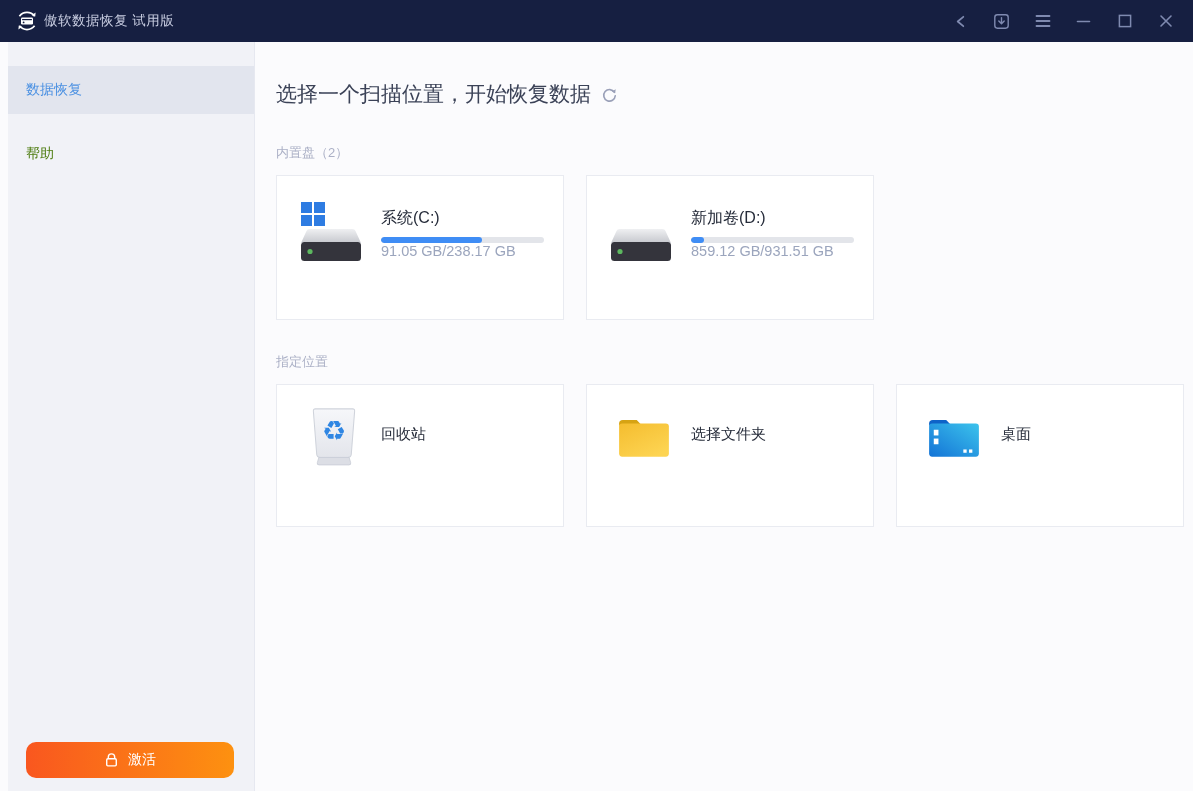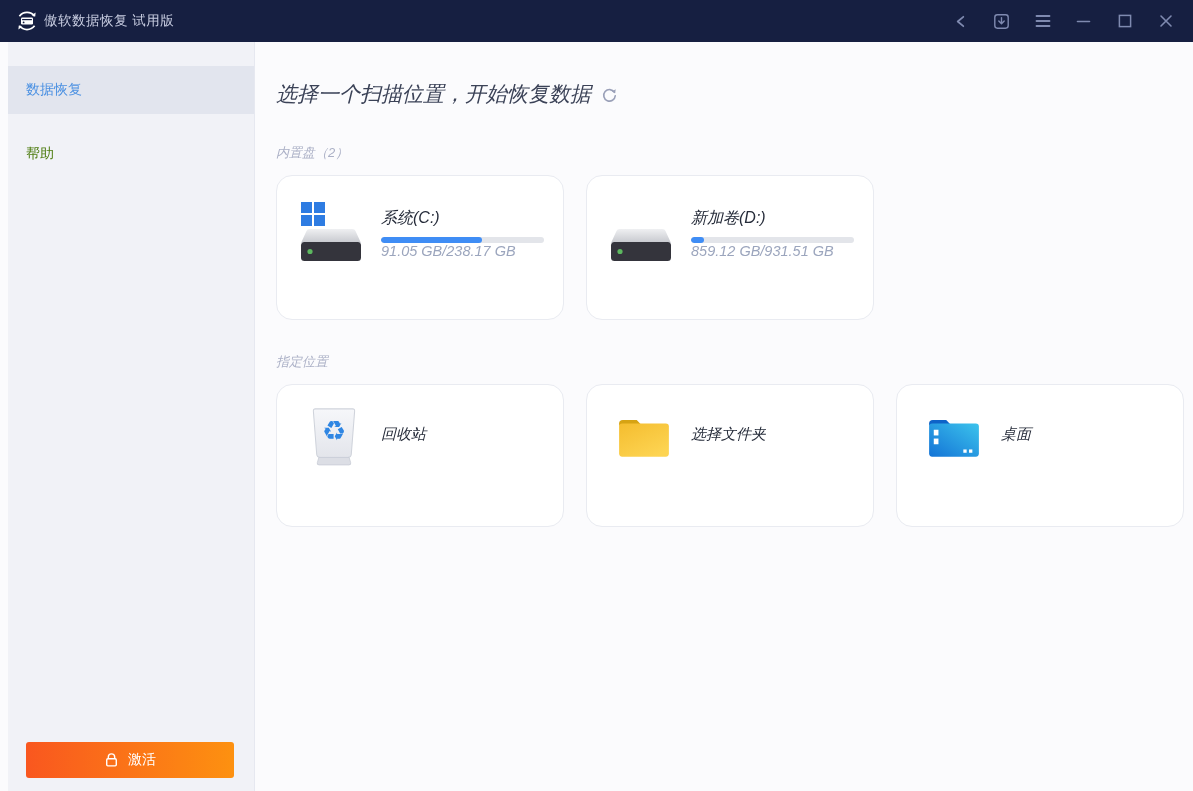--- a/index.html
+++ b/index.html
@@ -14,31 +14,31 @@
   .app-title { color:#c9cee2; font-size:13.5px; letter-spacing:0.5px; }
   .tb-right { display:flex; align-items:center; gap:24px; }
   .tb-btn { width:17px; height:17px; color:#7f8ab0; display:flex; align-items:center; justify-content:center; cursor:pointer; }
   .tb-btn svg { display:block; }
 
   
   .app-body { flex:1; display:flex; min-height:0;padding-left:8px; }
   .sidebar { width:247px; flex:0 0 247px; background:#f1f2f7; border-right:1px solid #e6e8f0; position:relative; padding-top:24px; }
   .side-item { height:48px; display:flex; align-items:center; padding-left:18px; font-size:14px; color:#4d7c0f; cursor:pointer; margin-bottom:16px; }
   .side-item.active { background:#e2e5ee; color:#4a90e2; }
-  .activate-btn { position:absolute; left:18px; right:20px; bottom:13px; height:36px; border:none; border-radius:3px;
+  .activate-btn { position:absolute; left:18px; right:20px; bottom:13px; height:36px; border:none; border-radius:10px;
     background:linear-gradient(90deg,#f9571f,#fd9110); color:#ffffff; font-size:14px; display:flex; align-items:center; justify-content:center; gap:9px; cursor:pointer; font-family:inherit; }
 
-  .content { flex:1; padding:38px 0 0 21px;font-style:italic; }
+  .content { flex:1; padding:38px 0 0 21px; }
   .page-title { font-size:21px; font-weight:500; color:#3b4257; display:flex; align-items:center; gap:10px; }
   .refresh { color:#9aa0b8; display:inline-flex; margin-top:3px; cursor:pointer; }
   .section-label { font-size:13px; color:#abb0c6; margin-top:36px; }
   .section-label.second { margin-top:33px; }
   .cards { display:flex; gap:22px; margin-top:13px; }
 
-  .card { width:288px; background:#ffffff; border:1px solid #e9ebf1; border-radius:16px; cursor:pointer; display:flex; align-items:flex-start; }
+  .card { width:288px; background:#ffffff; border:1px solid #e9ebf1; border-radius:0; cursor:pointer; display:flex; align-items:flex-start; }
   .drive-card { height:145px; padding:28px 0 0 22px; }
   .loc-card { height:143px; padding:20px 0 0 24px; align-items:center; }
   .loc-card { align-items:flex-start; }
 
   .drive-visual { position:relative; width:66px; height:60px; flex:0 0 66px; }
   .drive-visual svg.drive { position:absolute; left:0; bottom:0; }
   .win-logo { position:absolute; left:2px; top:-2px; width:24px; height:24px; display:grid; grid-template-columns:10.5px 10.5px; grid-template-rows:10.5px 10.5px; gap:2.5px; }
   .win-logo i { background:#2e7ce2; display:block; }
 
   .drive-info { margin-left:16px; margin-top:3px; }

